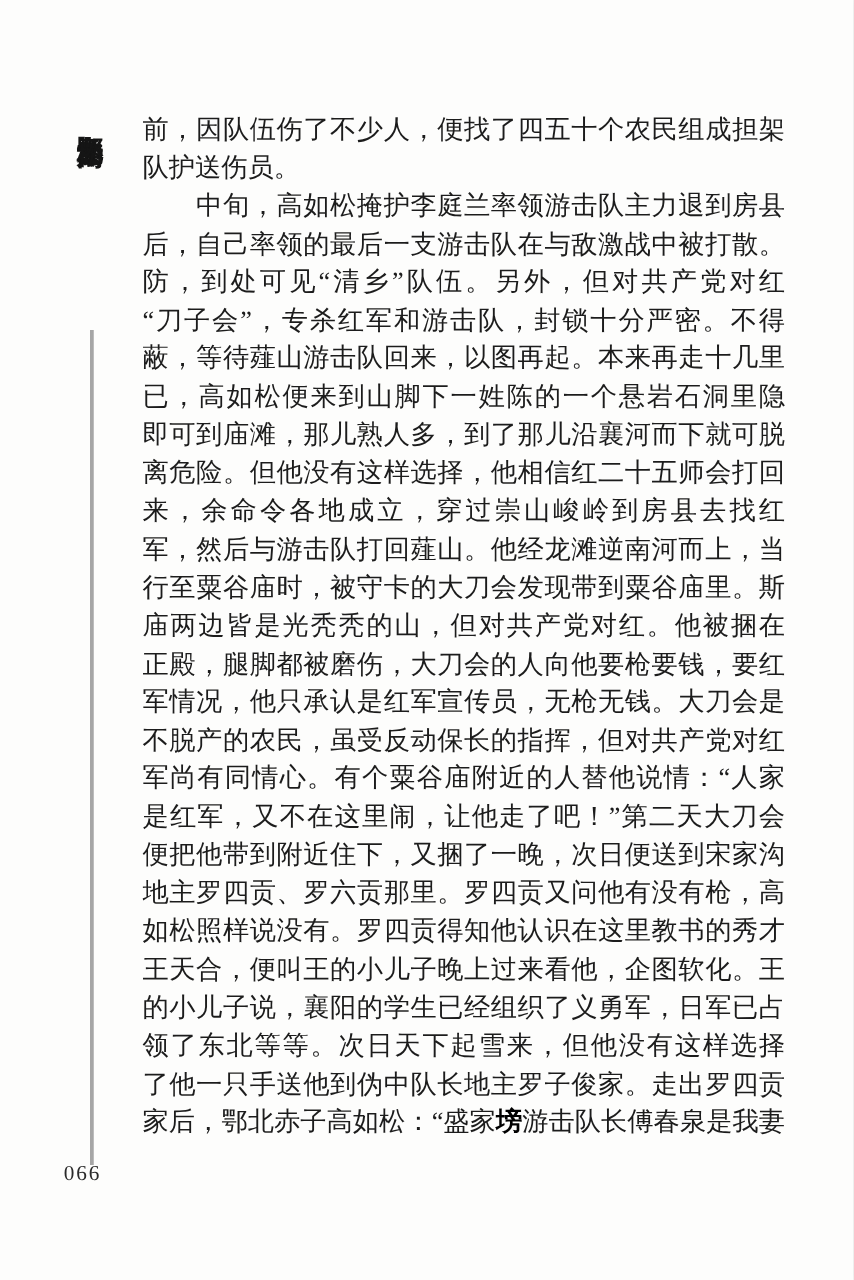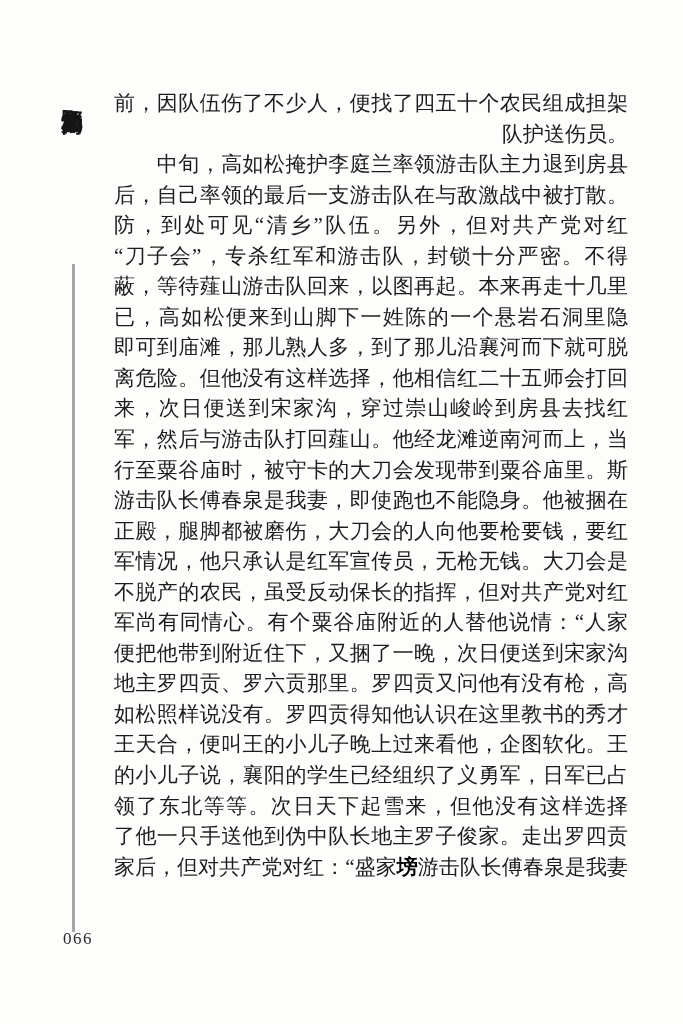--- a/index.html
+++ b/index.html
@@ -24,36 +24,36 @@
     color:#151515;
   }
   .side-rule{
     position:absolute;
     left:72px;top:264px;
     width:3px;height:668px;
     background:#a6a6a6;
   }
   .page-number{
     position:absolute;
-    left:63px;top:929px;
+    left:51px;top:929px;
     font-size:17px;
     letter-spacing:1.5px;
     color:#2a2a2a;
   }
   .text-block{
     position:absolute;
     left:114px;top:88px;
     width:514px;
   }
   .text-line{
     height:30.56px;
     line-height:30.56px;
     font-size:21px;
     color:#1c1c1c;
-    text-align:right;
+    text-align:left;
     overflow:hidden;
   }
   .text-line.justify{
     text-align:justify;
     text-align-last:justify;
     text-justify:inter-character;
   }
   .text-line .seg-bold{
     font-weight:700;
     color:#000;
@@ -72,33 +72,34 @@
       <div class="text-line justify"><span>前，因队伍伤了不少人，便找了四五十个农民组成担架</span></div>
       <div class="text-line"><span>队护送伤员。</span></div>
       <div class="text-line justify"><span>　　中旬，高如松掩护李庭兰率领游击队主力退到房县</span></div>
       <div class="text-line justify"><span>后，自己率领的最后一支游击队在与敌激战中被打散。</span></div>
       <div class="text-line justify"><span>防，到处可见“清乡”队伍。另外，但对共产党对红</span></div>
       <div class="text-line justify"><span>“刀子会”，专杀红军和游击队，封锁十分严密。不得</span></div>
       <div class="text-line justify"><span>蔽，等待薤山游击队回来，以图再起。本来再走十几里</span></div>
       <div class="text-line justify"><span>已，高如松便来到山脚下一姓陈的一个悬岩石洞里隐</span></div>
       <div class="text-line justify"><span>即可到庙滩，那儿熟人多，到了那儿沿襄河而下就可脱</span></div>
       <div class="text-line justify"><span>离危险。但他没有这样选择，他相信红二十五师会打回</span></div>
-      <div class="text-line justify"><span>来，次日便送到宋家沟，穿过崇山峻岭到房县去找红</span></div>
+      <div class="text-line justify"><span>来，余命令各地成立，穿过崇山峻岭到房县去找红</span></div>
       <div class="text-line justify"><span>军，然后与游击队打回薤山。他经龙滩逆南河而上，当</span></div>
       <div class="text-line justify"><span>行至粟谷庙时，被守卡的大刀会发现带到粟谷庙里。斯</span></div>
-      <div class="text-line justify"><span>游击队长傅春泉是我妻，即使跑也不能隐身。他被捆在</span></div>
+      <div class="text-line justify"><span>庙两边皆是光秃秃的山，但对共产党对红。他被捆在</span></div>
       <div class="text-line justify"><span>正殿，腿脚都被磨伤，大刀会的人向他要枪要钱，要红</span></div>
       <div class="text-line justify"><span>军情况，他只承认是红军宣传员，无枪无钱。大刀会是</span></div>
       <div class="text-line justify"><span>不脱产的农民，虽受反动保长的指挥，但对共产党对红</span></div>
       <div class="text-line justify"><span>军尚有同情心。有个粟谷庙附近的人替他说情：“人家</span></div>
+      <div class="text-line justify"><span>是红军，又不在这里闹，让他走了吧！”第二天大刀会</span></div>
       <div class="text-line justify"><span>便把他带到附近住下，又捆了一晚，次日便送到宋家沟</span></div>
       <div class="text-line justify"><span>地主罗四贡、罗六贡那里。罗四贡又问他有没有枪，高</span></div>
       <div class="text-line justify"><span>如松照样说没有。罗四贡得知他认识在这里教书的秀才</span></div>
       <div class="text-line justify"><span>王天合，便叫王的小儿子晚上过来看他，企图软化。王</span></div>
       <div class="text-line justify"><span>的小儿子说，襄阳的学生已经组织了义勇军，日军已占</span></div>
       <div class="text-line justify"><span>领了东北等等。次日天下起雪来，但他没有这样选择</span></div>
       <div class="text-line justify"><span>了他一只手送他到伪中队长地主罗子俊家。走出罗四贡</span></div>
-      <div class="text-line justify"><span>家后，但对共产党对红：“盛家</span><span class="seg-bold">塝</span><span>游击队长傅春泉是我妻</span></div>
+      <div class="text-line justify"><span>家后，鄂北赤子高如松：“盛家</span><span class="seg-bold">塝</span><span>游击队长傅春泉是我妻</span></div>
     </div>
 
   <div class="page-number">066</div>
 
 </div>
 
 </body></html>

